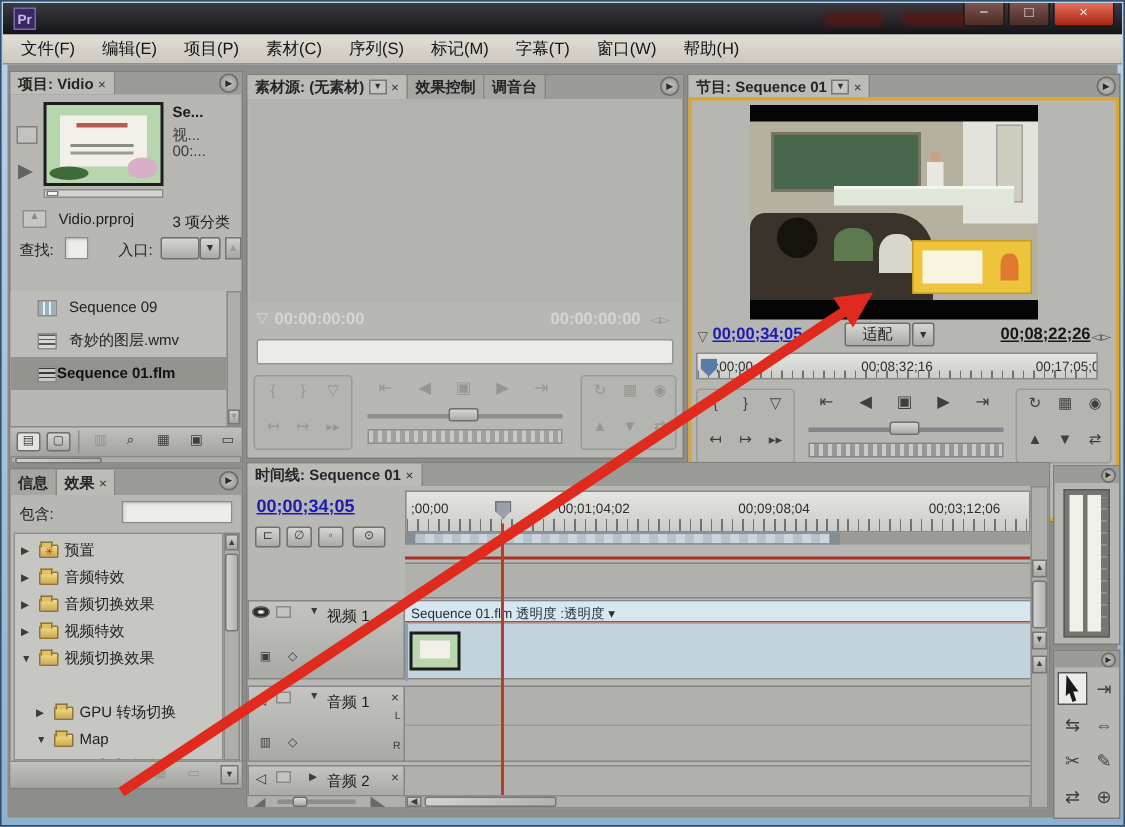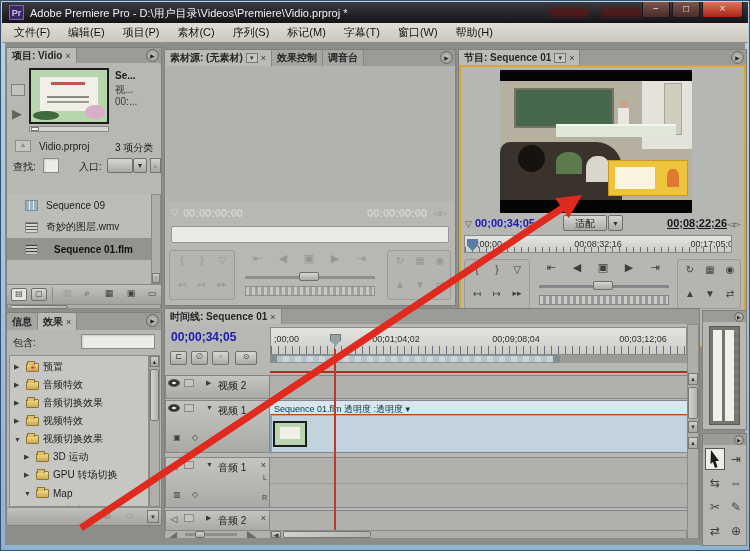--- a/index.html
+++ b/index.html
@@ -19,21 +19,21 @@
 .workspace{left:4px;top:42px;right:4px;bottom:5px;background:#8d8d89}
 
 .panel{position:absolute;background:#b7b7b3;border:1px solid #7f7f7b}
 .tabrow{left:0;top:0;right:0;height:15px;background:#9b9b97;display:flex;overflow:hidden}
 .tab{height:15px;padding:0 5px;font-size:10px;font-weight:bold;color:#26262a;background:#a7a7a1;border-right:1px solid #87877f;display:flex;align-items:center;gap:3px;white-space:nowrap}
 .tab.active{background:#bcbcb6}
 .xg{font-size:9px;font-weight:normal;color:#3a3a3a}
 .ddbox{font-size:6px;background:#c6c6c0;border:1px solid #77777a;padding:0 2px;line-height:8px;color:#333}
 .pmenu{margin-left:auto;margin-top:1px;margin-right:2px;width:13px;height:13px;border-radius:50%;background:radial-gradient(#c8c8c2,#8e8e88);border:1px solid #6a6a66;color:#2a2a2a;font-size:6px;text-align:center;line-height:12px;flex:none}
 
-.tcb{color:#1b1bb2;font-weight:bold;}
+.tcb{color:#1b1bb2;font-weight:bold;text-decoration:underline}
 .tcd{color:#17171b;font-weight:bold;text-decoration:underline}
 .tcg{color:#d6d6d0;font-weight:bold}
 .lbl{font-size:10px;color:#1c1c1c}
 .btn3d{background:linear-gradient(#d6d6d2,#aaaaa6);border:1px solid #6f6f6b;border-radius:2px}
 .cell{display:inline-block;text-align:center;color:#3f3f3b}
 .dis{color:#97978f}
 .inp{background:#ecece8;border:1px solid #8a8a86;box-shadow:inset 1px 1px 2px #00000022;font-size:10px}
 
 .ruler{background:linear-gradient(#e4e4e0,#cbcbc7);border:1px solid #8a8a86;font-size:9px;color:#2e2e2e}
 .ticks{position:absolute;left:0;right:0;bottom:0;height:5px;background:repeating-linear-gradient(90deg,#70707a 0 1px,transparent 1px 7px)}
@@ -52,21 +52,20 @@
 .tbody{position:absolute;left:105px;width:417px;background:#b0b0ac;border-top:1px solid #85858a;border-bottom:1px solid #85858a}
 svg{display:block}
 </style>
 </head>
 <body>
 
 <div id="window">
 
   <div class="abs titlebar">
     <div class="abs appicon">Pr</div>
-    <div class="abs title-text">Adobe Premiere Pro - D:\用户目录\Videos\Premiere\Vidio.prproj *</div>
     <div class="abs blur1" style="left:548px;top:6px;width:38px"></div>
     <div class="abs blur1" style="left:600px;top:6px;width:52px"></div>
     <div class="abs winbtn" style="right:78px;width:28px">−</div>
     <div class="abs winbtn" style="right:48px;width:28px">□</div>
     <div class="abs winbtn close" style="right:5px;width:41px">×</div>
   </div>
 
   <div class="abs menubar">
     <span class="mi">文件(F)</span>
     <span class="mi">编辑(E)</span>
@@ -123,21 +122,21 @@
       <div class="abs" style="left:0;top:0;width:144px;height:22px;display:flex;align-items:center">
         <span class="sq" style="margin-left:18px;width:13px;height:11px;background:repeating-linear-gradient(90deg,#9ab0c2 0 3px,#e8eef2 3px 4px)"></span>
         <span style="margin-left:8px;font-size:10px;color:#222">Sequence 09</span>
       </div>
       <div class="abs" style="left:0;top:22px;width:144px;height:22px;display:flex;align-items:center">
         <span class="sq" style="margin-left:18px;width:13px;height:11px;background:repeating-linear-gradient(0deg,#d8d8d4 0 2px,#55555a 2px 3px)"></span>
         <span style="margin-left:8px;font-size:10px;color:#222">奇妙的图层.wmv</span>
       </div>
       <div class="abs" style="left:0;top:44px;width:144px;height:22px;display:flex;align-items:center;background:#94948e">
         <span class="sq" style="margin-left:18px;width:13px;height:11px;background:repeating-linear-gradient(0deg,#c8c8c4 0 2px,#3a3a3e 2px 3px)"></span>
-        <span style="margin-left:16px;font-size:10px;color:#111;font-weight:bold">Sequence 01.flm</span>
+        <span style="margin-left:0;font-size:10px;color:#111;font-weight:bold">Sequence 01.flm</span>
       </div>
     </div>
     <div class="abs sb" style="left:144px;top:146px;width:10px;height:90px">
       <div class="abs sbtn" style="left:0;bottom:0;width:8px;height:10px;font-size:6px;line-height:9px;color:#9a9a96">▼</div>
     </div>
 
     <div class="abs" style="left:0;top:236px;width:154px;height:20px;background:linear-gradient(#c0c0bc,#a2a29e);border-top:1px solid #8a8a86">
       <span class="abs btn3d" style="left:4px;top:3px;width:16px;height:13px;background:#e4e4e0;font-size:8px;text-align:center;color:#444">▤</span>
       <span class="abs btn3d" style="left:24px;top:3px;width:16px;height:13px;font-size:8px;text-align:center;color:#444">▢</span>
       <span class="abs" style="left:45px;top:2px;width:1px;height:15px;background:#8a8a86"></span>
@@ -186,25 +185,20 @@
       </div>
       <div class="trow" style="top:56px">
         <span class="arr" style="margin-left:4px">▶</span>
         <span class="folder"></span>
         <span>视频特效</span>
       </div>
       <div class="trow" style="top:74px">
         <span class="arr" style="margin-left:4px">▼</span>
         <span class="folder"></span>
         <span>视频切换效果</span>
-      </div>
-      <div class="trow" style="top:92px">
-        <span class="arr" style="margin-left:14px">▶</span>
-        <span class="folder"></span>
-        <span>3D 运动</span>
       </div>
       <div class="trow" style="top:110px">
         <span class="arr" style="margin-left:14px">▶</span>
         <span class="folder"></span>
         <span>GPU 转场切换</span>
       </div>
       <div class="trow" style="top:128px">
         <span class="arr" style="margin-left:14px">▼</span>
         <span class="folder"></span>
         <span>Map</span>
@@ -372,26 +366,20 @@
       <div class="abs" style="left:59px;top:6px;width:11px;height:12px;background:#9aa0a8;border:1px solid #70767e;clip-path:polygon(50% 100%,100% 55%,100% 0,0 0,0 55%)"></div>
     </div>
 
     <div class="abs" style="left:105px;top:46px;width:417px;height:8px;background:#9a9a96">
       <div class="abs" style="left:0;top:0;width:290px;height:8px;background:repeating-linear-gradient(90deg,#ccd4dc 0 6px,#b8c2cc 6px 12px);border:1px solid #8a9098"></div>
       <div class="abs" style="left:0;top:0;width:7px;height:8px;background:#848c94"></div>
       <div class="abs" style="left:283px;top:0;width:7px;height:8px;background:#848c94"></div>
     </div>
     <div class="abs" style="left:105px;top:62px;width:417px;height:2px;background:#a83226"></div>
 
-    <div class="thead" style="top:66px;height:24px">
-      <span class="eye"></span>
-      <span class="sq" style="width:10px;height:8px"></span>
-      <span class="arr" style="margin-left:8px">▶</span>
-      <span>视频 2</span>
-    </div>
     <div class="tbody" style="top:66px;height:24px"></div>
 
     <div class="thead" style="top:91px;height:53px">
       <span class="eye"></span>
       <span class="sq" style="width:10px;height:8px"></span>
       <span class="arr" style="margin-left:8px">▼</span>
       <span>视频 1</span>
       <span class="abs cell" style="left:4px;top:32px;width:14px;font-size:8px">▣</span>
       <span class="abs cell" style="left:22px;top:32px;width:14px;font-size:8px">◇</span>
     </div>

